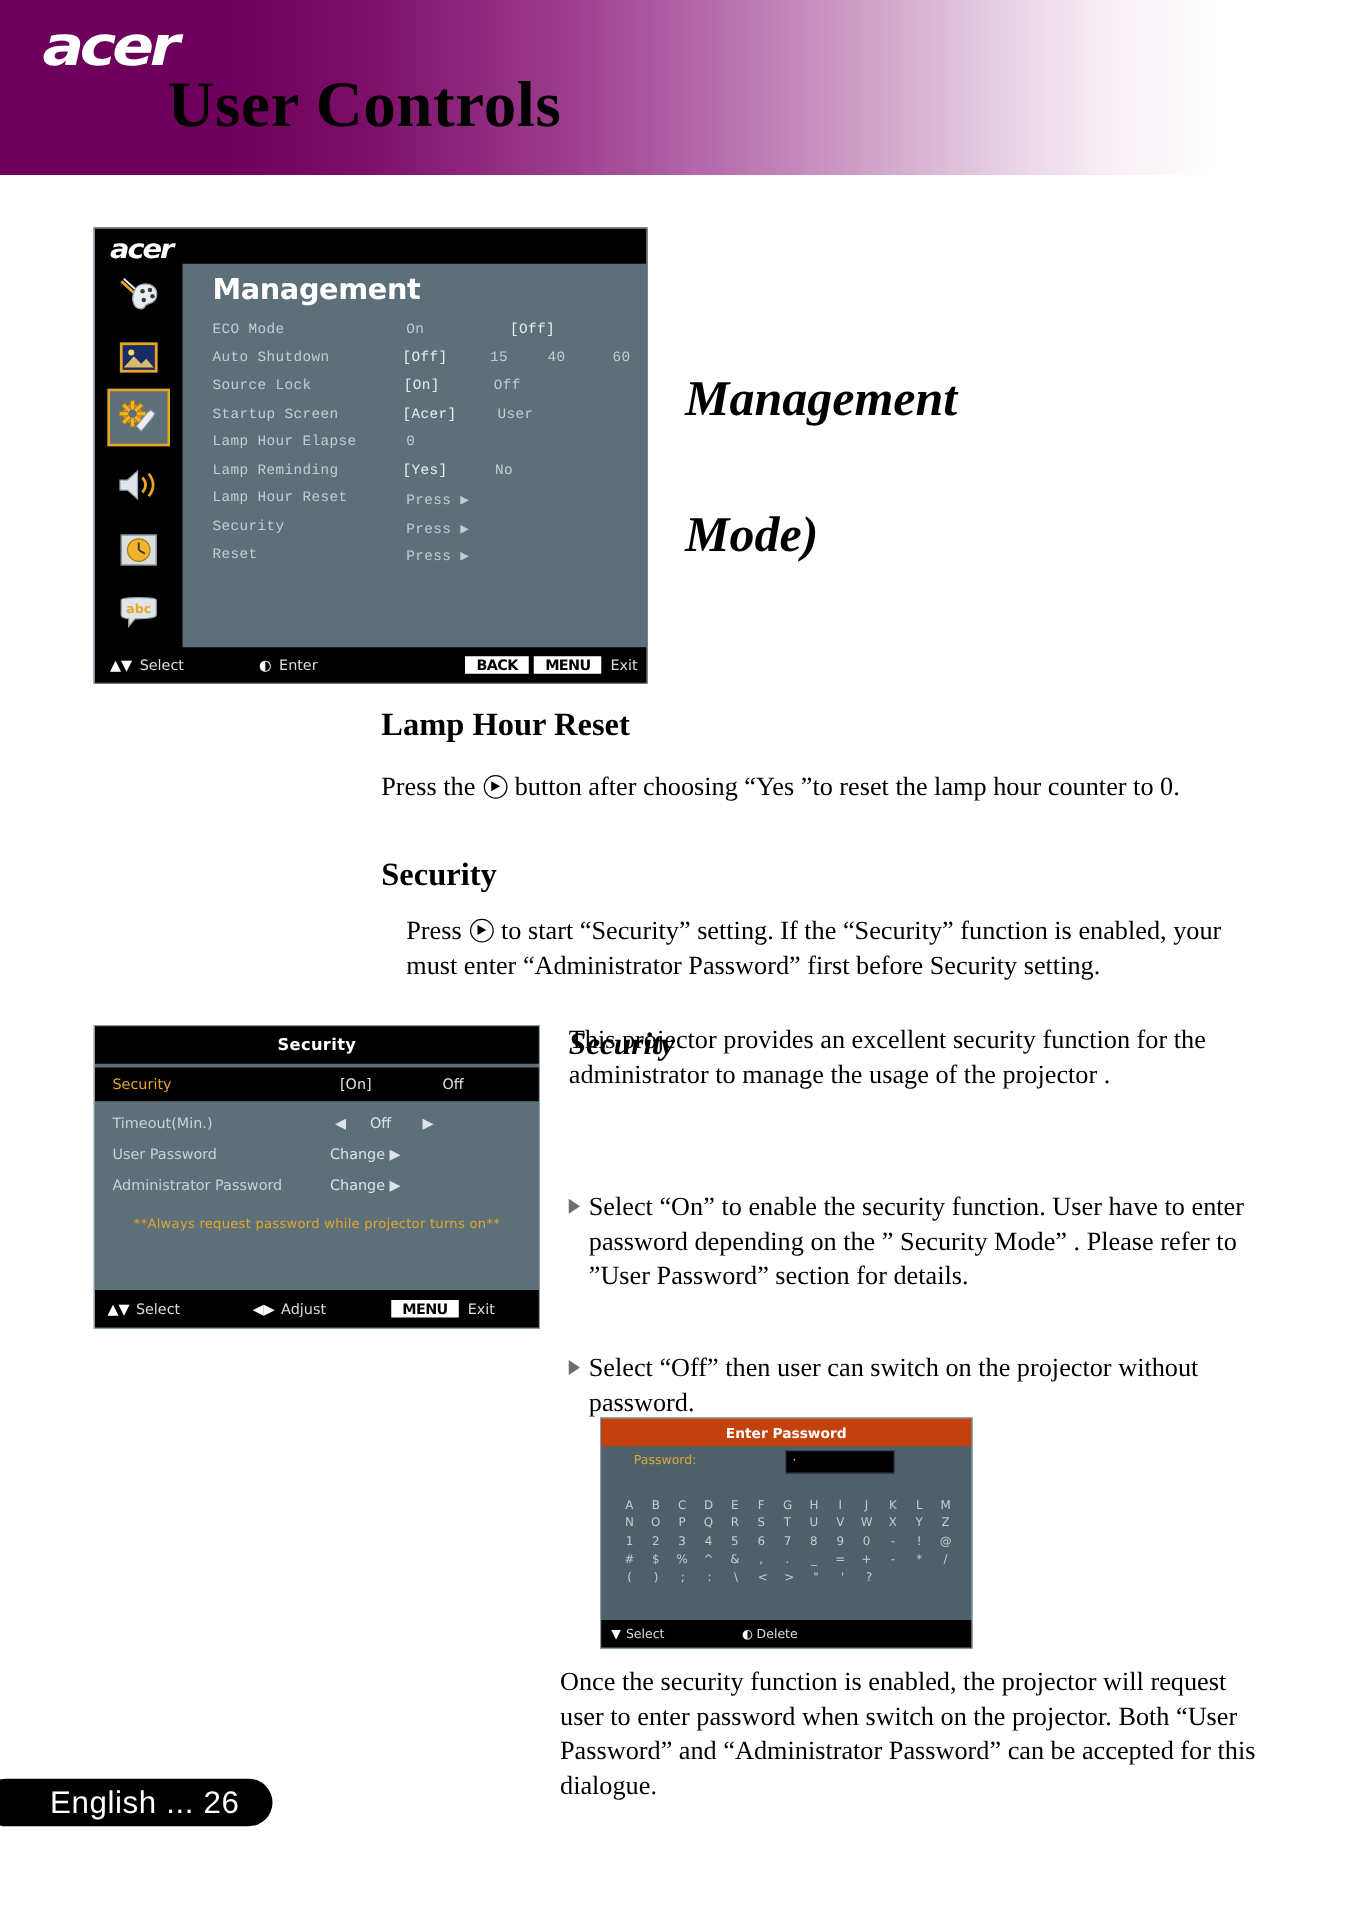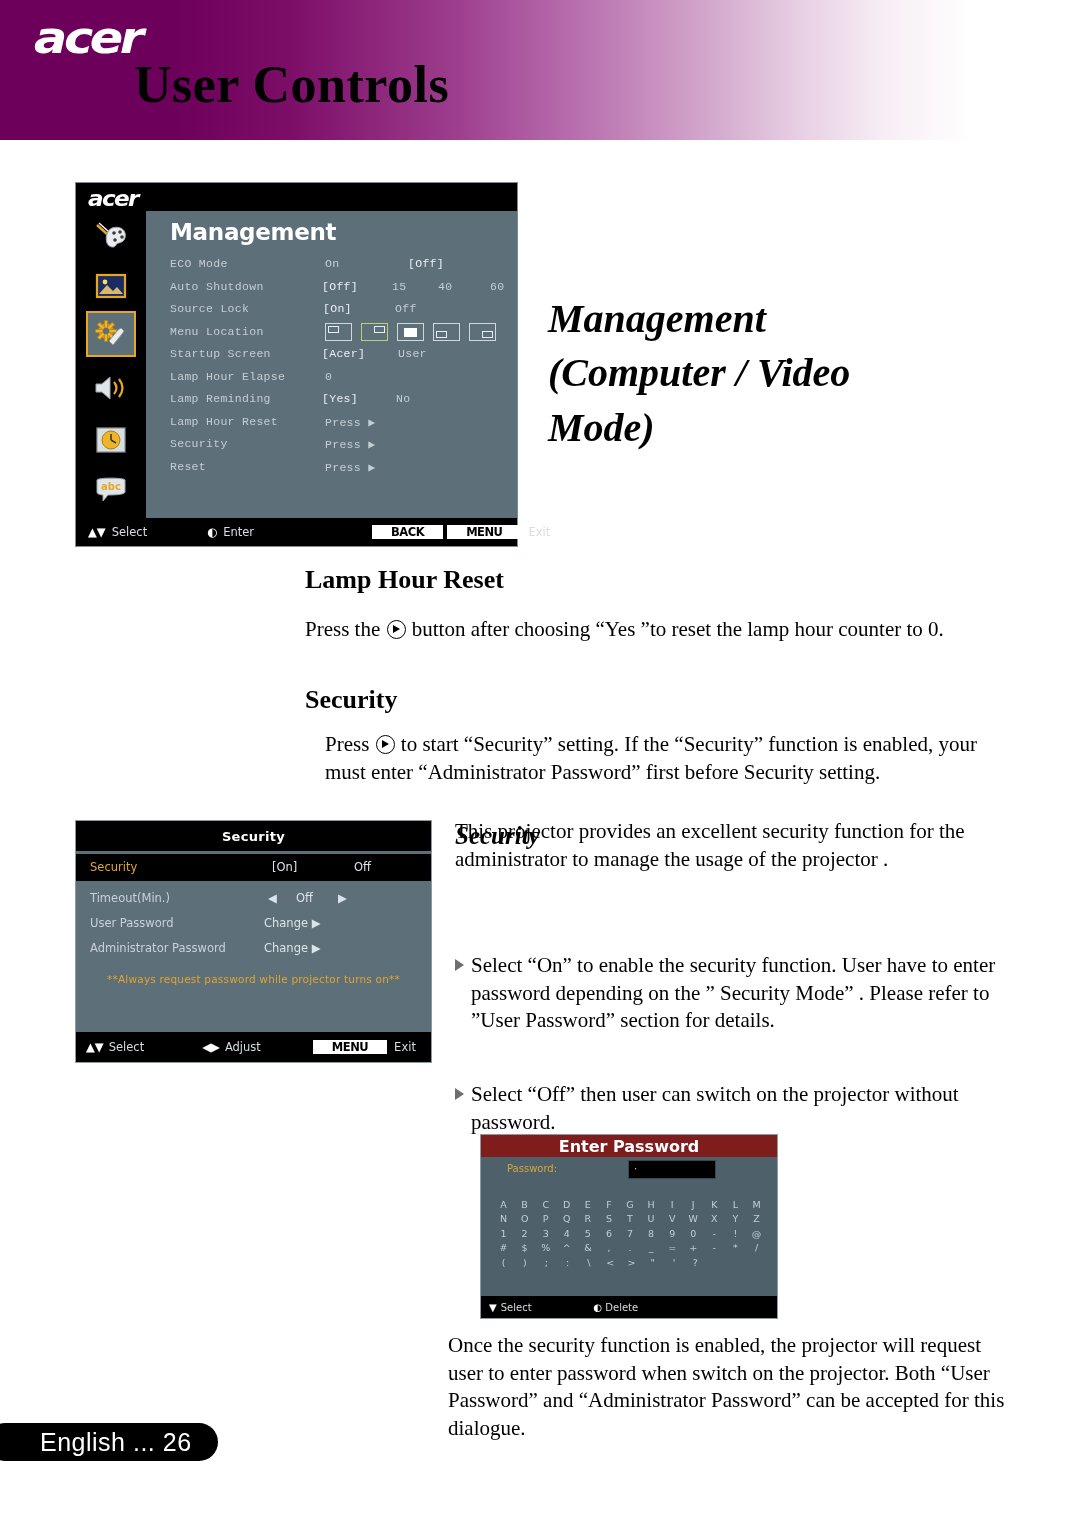--- a/index.html
+++ b/index.html
@@ -41,21 +41,21 @@
     font-family: "DejaVu Sans", sans-serif;
     color: #d9e2e6;
   }
   .osd-bottombar {
     position: absolute; left: 0; right: 0; bottom: 0;
     background: #000000; color: #d8dde0;
     display: flex; align-items: center;
   }
   .keycap {
     display: inline-block; background: #ffffff; color: #000000;
-    font-weight: bold; padding: 0 19px; margin: 0 2px;
+    font-weight: bold; padding: 0 9px; margin: 0 2px;
     letter-spacing: -0.5px;
   }
   .glyph { display: inline-block; color: #ffffff; }
 
   
   #osd-management {
     left: 75px; top: 182px; width: 443px; height: 365px;
     background: #000000; border: 1px solid #7d8c93;
   }
   .mg-acerlogo {
@@ -135,22 +135,22 @@
   }
   #osd-security .osd-bottombar { height: 30px; font-size: 11.5px; }
 
   
   #osd-password {
     left: 480px; top: 1134px; width: 298px; height: 185px;
     background: #4e616a; border: 1px solid #8c9aa1;
   }
   .pw-header {
     position: absolute; left: 0; right: 0; top: 0; height: 22px;
-    background: #7f1d1d; color: #ffffff;
-    font-size: 16px; font-weight: bold;
+    background: #c2410c; color: #ffffff;
+    font-size: 11px; font-weight: bold;
     display: flex; align-items: center; justify-content: center;
   }
   .pw-label {
     position: absolute; left: 26px; top: 28px;
     font-size: 10px; color: #d8a63a;
   }
   .pw-input {
     position: absolute; left: 147px; top: 25px; width: 88px; height: 19px;
     background: #000000; border: 1px solid #39474e;
     color: #cfd8dc; font-size: 10px; padding: 2px 0 0 5px;
@@ -315,40 +315,20 @@
           <span class="mg-v" style="left:268px;">40</span>
           <span class="mg-v" style="left:320px;">60</span>
         </div>
 
         <div class="mg-row">
           <span class="mg-label">Source Lock</span>
           <span class="mg-v sel" style="left:153px;">[On]</span>
           <span class="mg-v" style="left:225px;">Off</span>
         </div>
 
-        <div class="mg-row">
-          <span class="mg-label">Menu Location</span>
-          <span class="loc-icons">
-            <span class="loc-box">
-                <span class="loc-inner loc-tl"></span>
-              </span>
-            <span class="loc-box hl">
-                <span class="loc-inner loc-tr"></span>
-              </span>
-            <span class="loc-box">
-                <span class="loc-inner fill loc-c"></span>
-              </span>
-            <span class="loc-box">
-                <span class="loc-inner loc-bl"></span>
-              </span>
-            <span class="loc-box">
-                <span class="loc-inner loc-br"></span>
-              </span>
-          </span>
-        </div>
 
         <div class="mg-row">
           <span class="mg-label">Startup Screen</span>
           <span class="mg-v sel" style="left:152px;">[Acer]</span>
           <span class="mg-v" style="left:228px;">User</span>
         </div>
 
         <div class="mg-row">
           <span class="mg-label">Lamp Hour Elapse</span>
           <span class="mg-v" style="left:155px;">0</span>
@@ -510,21 +490,21 @@
     <div class="osd-bottombar">
       <span style="margin-left:8px;" class="glyph">▼</span>
       <span style="margin-left:4px;">Select</span>
       <span style="margin-left:62px;" class="glyph">◐</span>
       <span style="margin-left:3px;">Delete</span>
     </div>
   </div>
 
   <div class="doc-h1" style="left:548px; top:292px; width:420px;">
     <span>Management</span><br>
-    <span>(Computer / Video</span><br>
+    <br>
     <span>Mode)</span>
   </div>
 
   <div class="doc-h2" style="left:305px; top:565px;">Lamp Hour Reset</div>
 
   <div class="doc-p" style="left:305px; top:616px; width:672px;">
     <span>Press the</span>
     <span class="btn-glyph"></span>
     <span>button after choosing “Yes ”to reset the lamp hour counter to 0.</span>
   </div>

